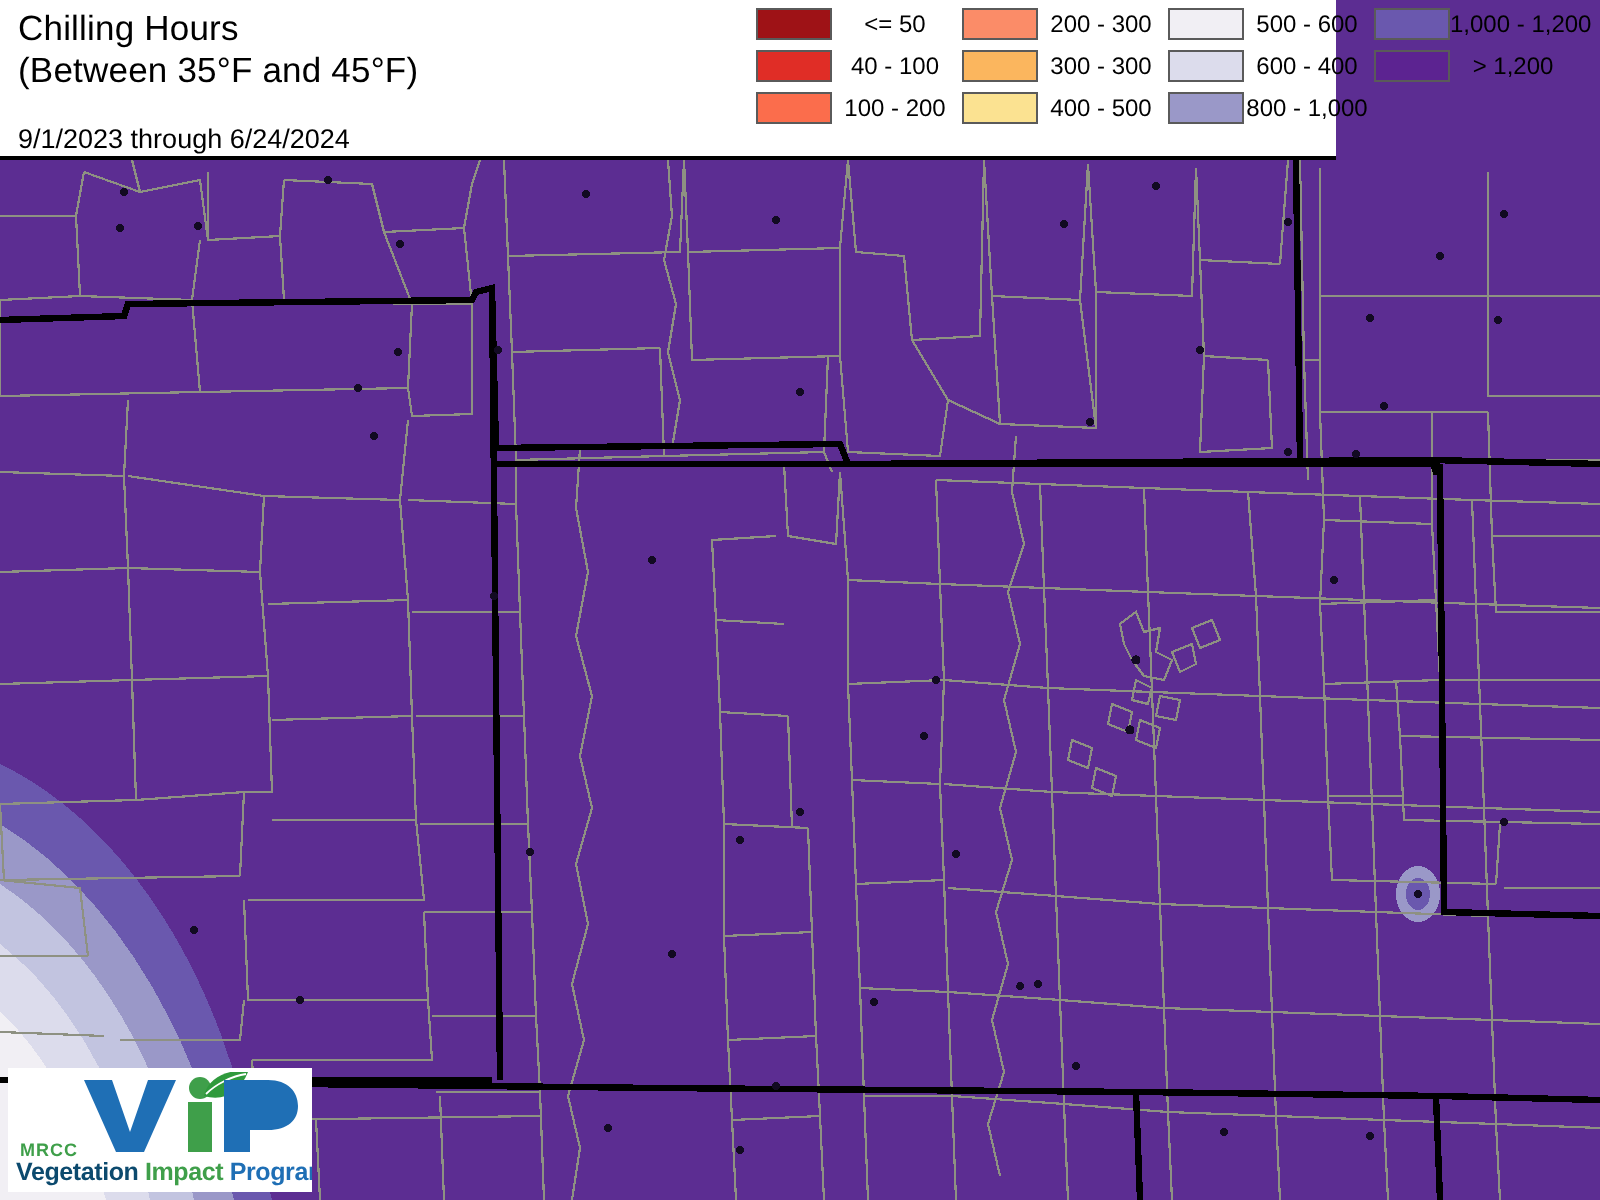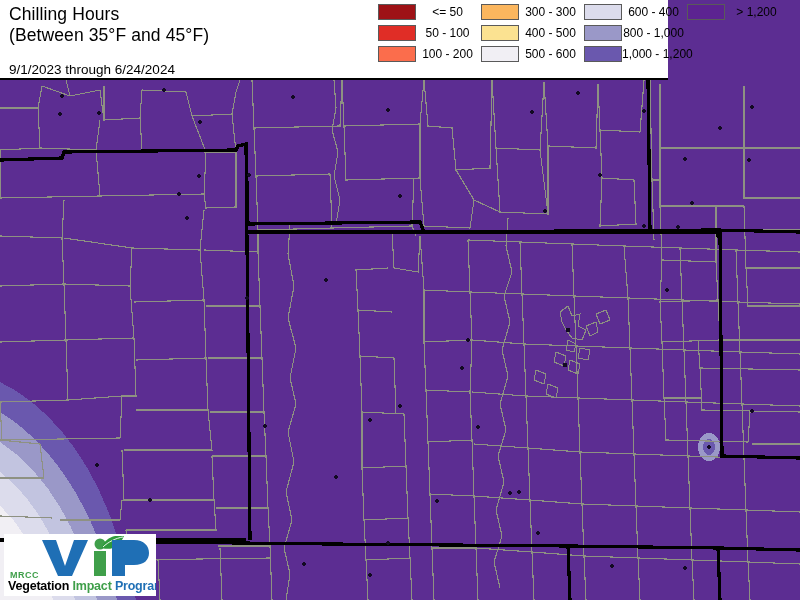--- a/index.html
+++ b/index.html
@@ -82,21 +82,21 @@
     letter-spacing:0.5px;
     color:#3f9f4a;
     font-family:"Liberation Sans", sans-serif;
   }
   #vip-tagline {
     position:absolute; left:4px; top:45px;
     font-size:12.5px; font-weight:bold;
     white-space:nowrap;
     letter-spacing:-0.2px;
   }
-  .tag-veg { color:#000000;text-align:center; }
+  .tag-veg { color:#0c4a6e;text-align:center; }
   .tag-imp { color:#3f9f4a; }
   .tag-pro { color:#1f6fb5; }
 </style>
 </head>
 <body>
 
 <div id="app">
 
   <div id="map-layer">
     <svg id="map-svg" width="800" height="600" viewBox="0 0 800 600" shape-rendering="crispEdges">
@@ -388,27 +388,31 @@
       <div id="title-line3">9/1/2023 through 6/24/2024</div>
     </div>
 
     <div id="legend">
       <div class="legend-item">
         <span class="legend-swatch" style="background:#9e1216"></span>
         <span class="legend-label">&lt;= 50</span>
       </div>
       <div class="legend-item">
         <span class="legend-swatch" style="background:#e02d26"></span>
-        <span class="legend-label">50 - 100</span>
+        <span class="legend-label">40 - 100</span>
       </div>
       <div class="legend-item">
         <span class="legend-swatch" style="background:#fb6d4c"></span>
         <span class="legend-label">100 - 200</span>
       </div>
 
+      <div class="legend-item">
+        <span class="legend-swatch" style="background:#fb8c68"></span>
+        <span class="legend-label">200 - 300</span>
+      </div>
       <div class="legend-item">
         <span class="legend-swatch" style="background:#fbb65e"></span>
         <span class="legend-label">300 - 300</span>
       </div>
       <div class="legend-item">
         <span class="legend-swatch" style="background:#fbe291"></span>
         <span class="legend-label">400 - 500</span>
       </div>
 
       <div class="legend-item">

